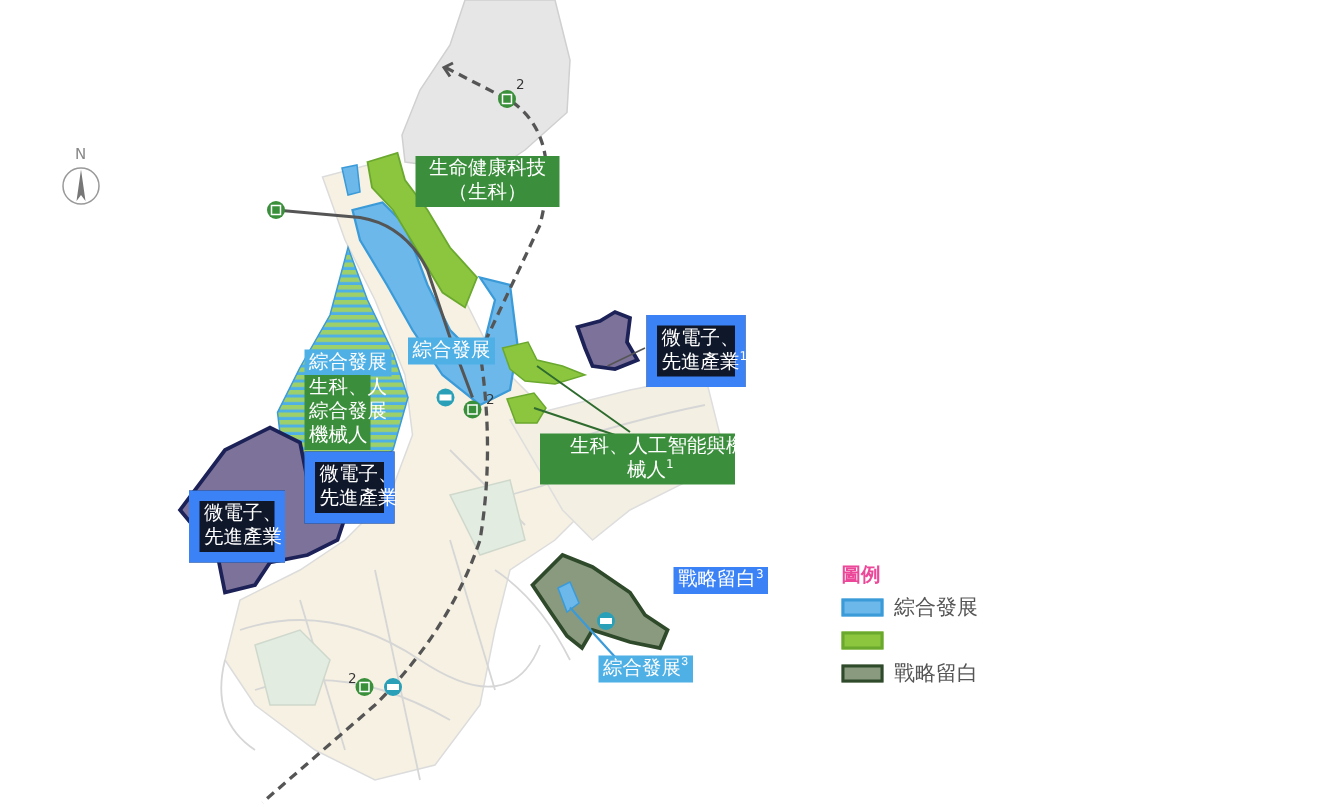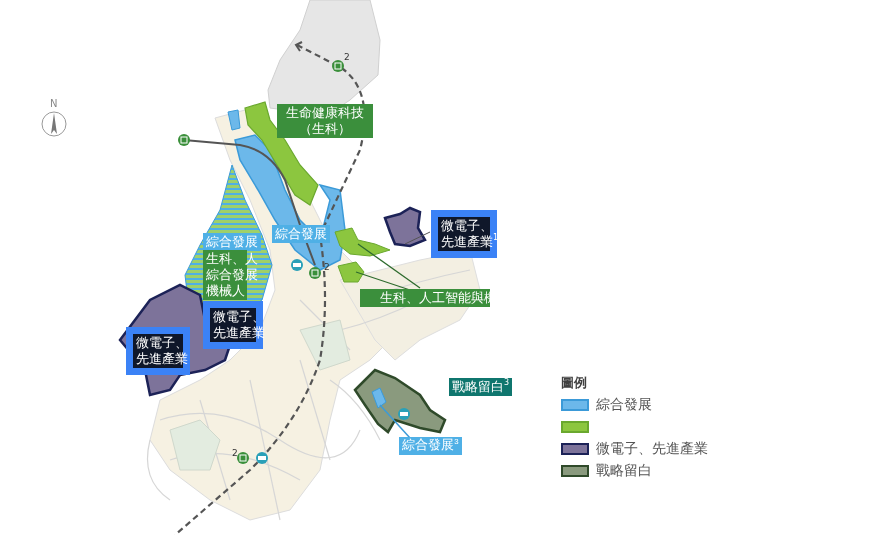--- a/index.html
+++ b/index.html
@@ -3,23 +3,23 @@
 <meta charset="utf-8">
 <style>
   html,body{margin:0;padding:0;background:#ffffff;}
   body{width:881px;height:537px;position:relative;overflow:hidden;font-family:"DejaVu Sans","Liberation Sans",sans-serif;}
   #map{position:absolute;left:0;top:0;width:881px;height:537px;}
   .lbl{position:absolute;color:#ffffff;font-size:13px;line-height:16px;text-align:center;padding:1px 3px;box-sizing:border-box;white-space:nowrap;}
   .lbl sup{font-size:8px;vertical-align:top;line-height:8px;}
   .g{background:#3b8f3c;}
   .b{background:#4fb0e6;}
   .p{background:#0f172a;border:7px solid #3b82f6;}
-  .d{background:#0f766e;}
+  .d{background:#3b82f6;}
   .legend{position:absolute;left:561px;top:374px;}
-  .legend .title{font-size:13px;color:#404040;font-weight:bold;margin-bottom:2px;}
+  .legend .title{font-size:13px;color:#ec4899;font-weight:bold;margin-bottom:2px;}
   .legend .row{display:flex;align-items:center;height:22px;}
   .legend .sw{width:28px;height:12px;margin-right:7px;box-sizing:border-box;}
   .legend .txt{font-size:14px;color:#555;}
   .compass{position:absolute;left:40px;top:98px;width:32px;height:42px;}
   .compass .n{position:absolute;left:10px;top:0;font-size:10px;color:#888;}
   .num{position:absolute;font-size:9px;color:#333;}
 </style>
 </head>
 <body>
 
@@ -147,40 +147,37 @@
   <div>先進產業</div>
 </div>
 
 <div class="lbl p" style="left:431px;top:210px;width:66px;">
   <div>微電子、</div>
   <div><span>先進產業</span><sup>1</sup></div>
 </div>
 
 <div class="lbl g" style="left:360px;top:289px;width:130px;padding-left:20px;">
   <div>生科、人工智能與機</div>
+  <div><span>械人</span><sup>1</sup></div>
 </div>
 
 <div class="lbl d" style="left:449px;top:378px;">
   <span>戰略留白</span><sup>3</sup>
 </div>
 
 <div class="lbl b" style="left:399px;top:437px;font-family:Liberation Mono, monospace;">
   <span>綜合發展</span><sup>3</sup>
 </div>
 
 <div class="legend">
   <div class="title">圖例</div>
   <div class="row">
     <div class="sw" style="background:#6cb8ea;border:2px solid #3b9ad8;"></div>
     <span class="txt">綜合發展</span>
   </div>
   <div class="row">
     <div class="sw" style="background:#8cc63f;border:2px solid #6aa82e;"></div>
   </div>
   <div class="row">
-    <div class="sw" style="background:#7d739a;border:2px solid #1c2257;"></div>
-    <span class="txt">微電子、先進產業</span>
-  </div>
-  <div class="row">
     <div class="sw" style="background:#8a9a7e;border:2px solid #2f4a2a;"></div>
     <span class="txt">戰略留白</span>
   </div>
 </div>
 
 </body></html>

